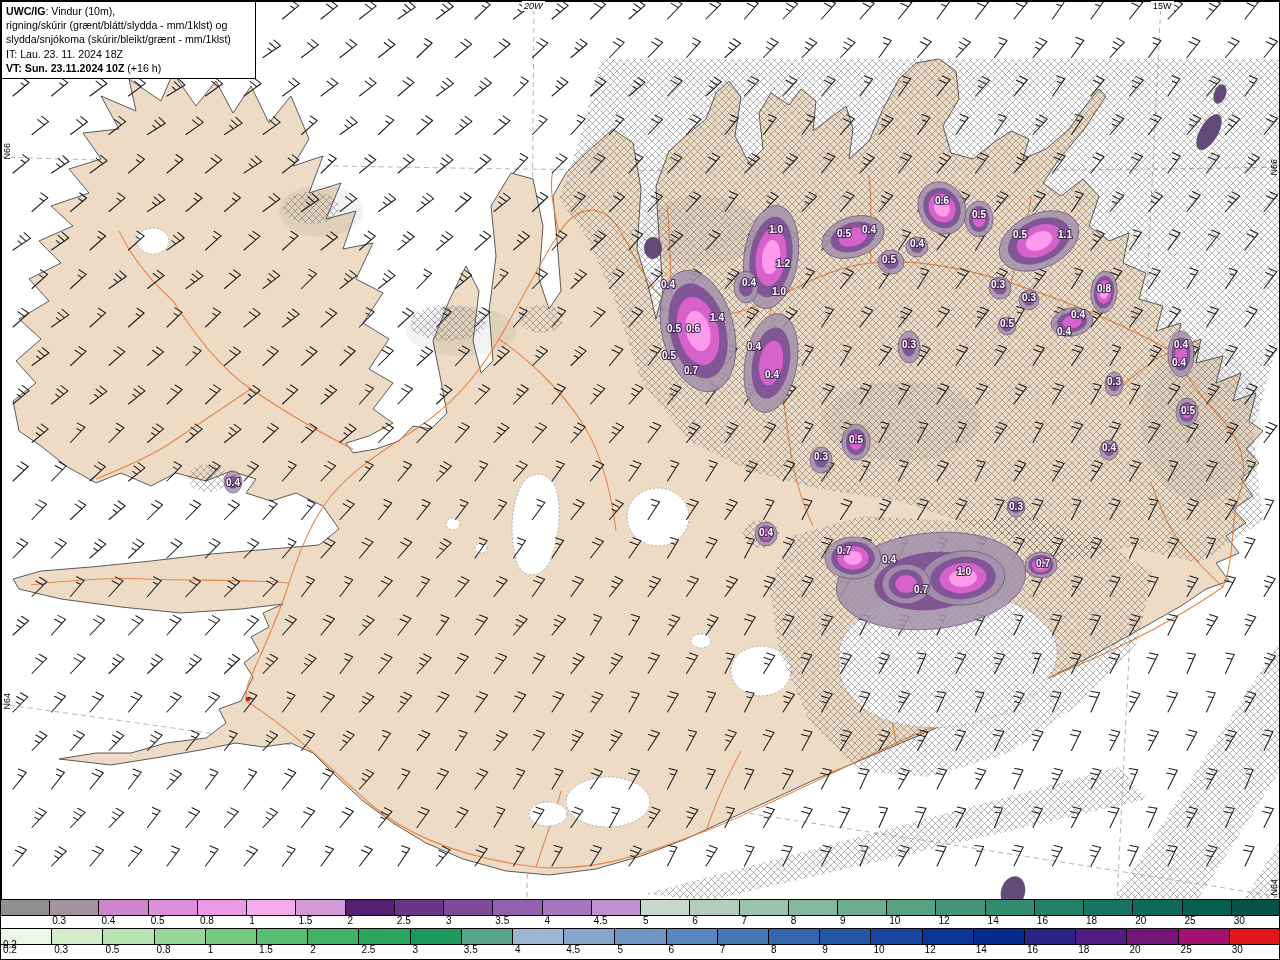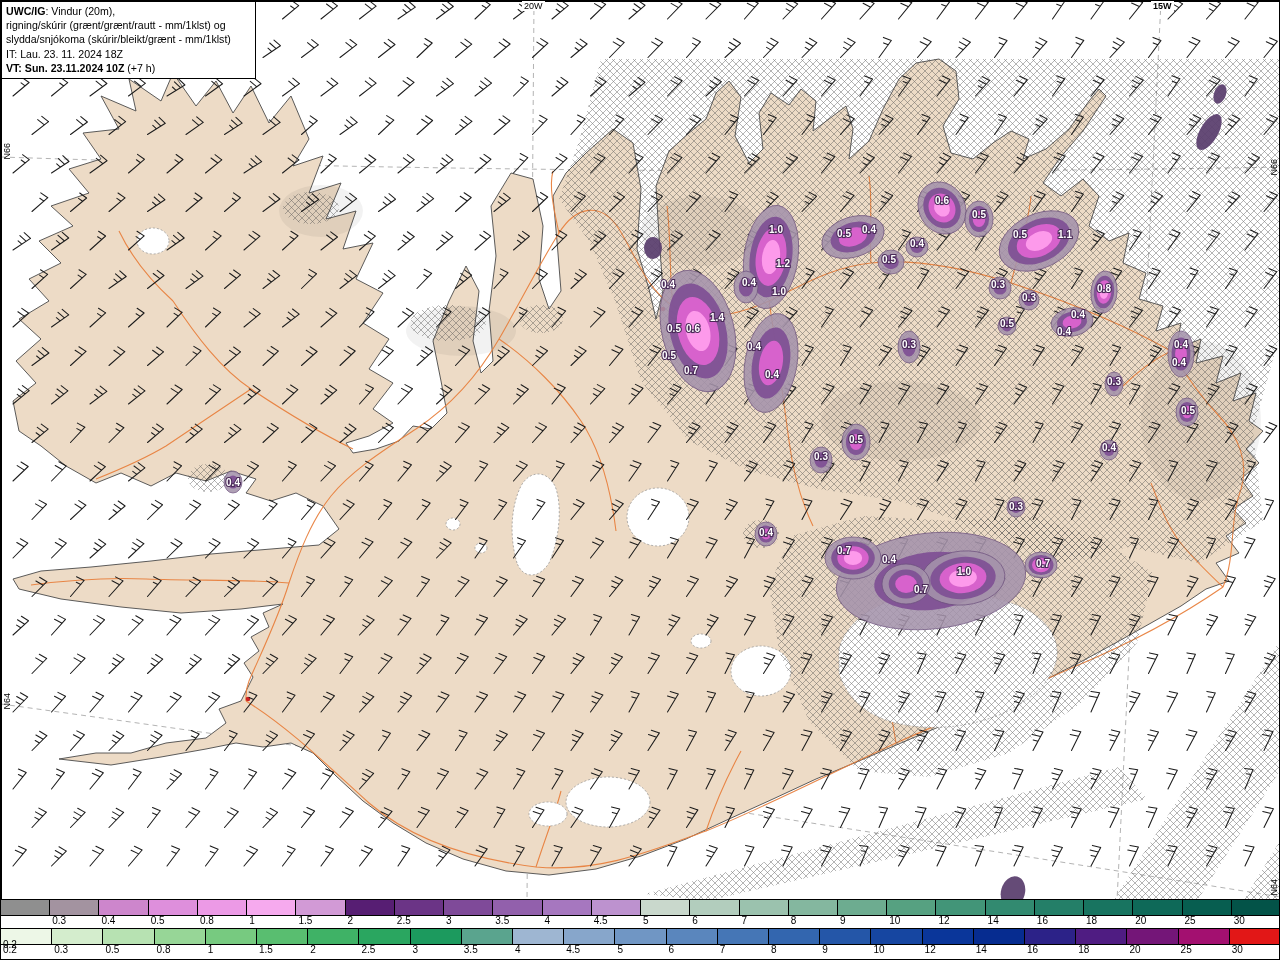--- a/index.html
+++ b/index.html
@@ -292,35 +292,35 @@
           <text x="232" y="484.5">0.4</text>
           <text x="843" y="552.5">0.7</text>
           <text x="888" y="561.5">0.4</text>
           <text x="963" y="573.5">1.0</text>
           <text x="920" y="591.5">0.7</text>
           <text x="1042" y="565.5">0.7</text>
         </g>
         <rect x="0.5" y="0.5" width="1279" height="899" fill="none" stroke="#000" stroke-width="1"></rect>
       </svg>
 
-    <span class="lon" style="left:521px;">20W</span>
-    <span class="lon" style="left:1150px;font-weight:bold;">15W</span>
+    <span class="lon" style="left:521px;font-style:italic;">20W</span>
+    <span class="lon" style="left:1150px;">15W</span>
 
     <span class="lat" style="left:1px;top:142px;">N66</span>
     <span class="lat" style="left:1px;top:692px;">N64</span>
     <span class="lat" style="left:1268px;top:158px;">N66</span>
     <span class="lat" style="left:1268px;top:878px;">N64</span>
   </div>
 
   <div class="titlebox">
-    <div><span class="b">UWC/IG</span><span>: Vindur (20m),</span></div>
-    <div>rigning/skúrir (grænt/grænt/rautt - mm/1klst) og</div>
+    <div><span class="b">UWC/IG</span><span>: Vindur (10m),</span></div>
+    <div>rigning/skúrir (grænt/blátt/slydda - mm/1klst) og</div>
     <div>slydda/snjókoma (skúrir/bleikt/grænt - mm/1klst)</div>
     <div>IT: Lau. 23. 11. 2024 18Z</div>
-    <div><span class="b">VT: Sun. 23.11.2024 10Z</span><span> (+7 h)</span></div>
+    <div><span class="b">VT: Sun. 23.11.2024 10Z</span><span> (+16 h)</span></div>
   </div>
 
   <div class="scales">
     <div class="cells" id="scale-top-cells">
         <div class="cell" style="background: rgb(143, 143, 143);"></div>
         <div class="cell" style="background: rgb(163, 147, 160);"></div>
         <div class="cell" style="background: rgb(205, 134, 204);"></div>
         <div class="cell" style="background: rgb(222, 143, 220);"></div>
         <div class="cell" style="background: rgb(236, 154, 230);"></div>
         <div class="cell" style="background: rgb(246, 170, 238);"></div>

